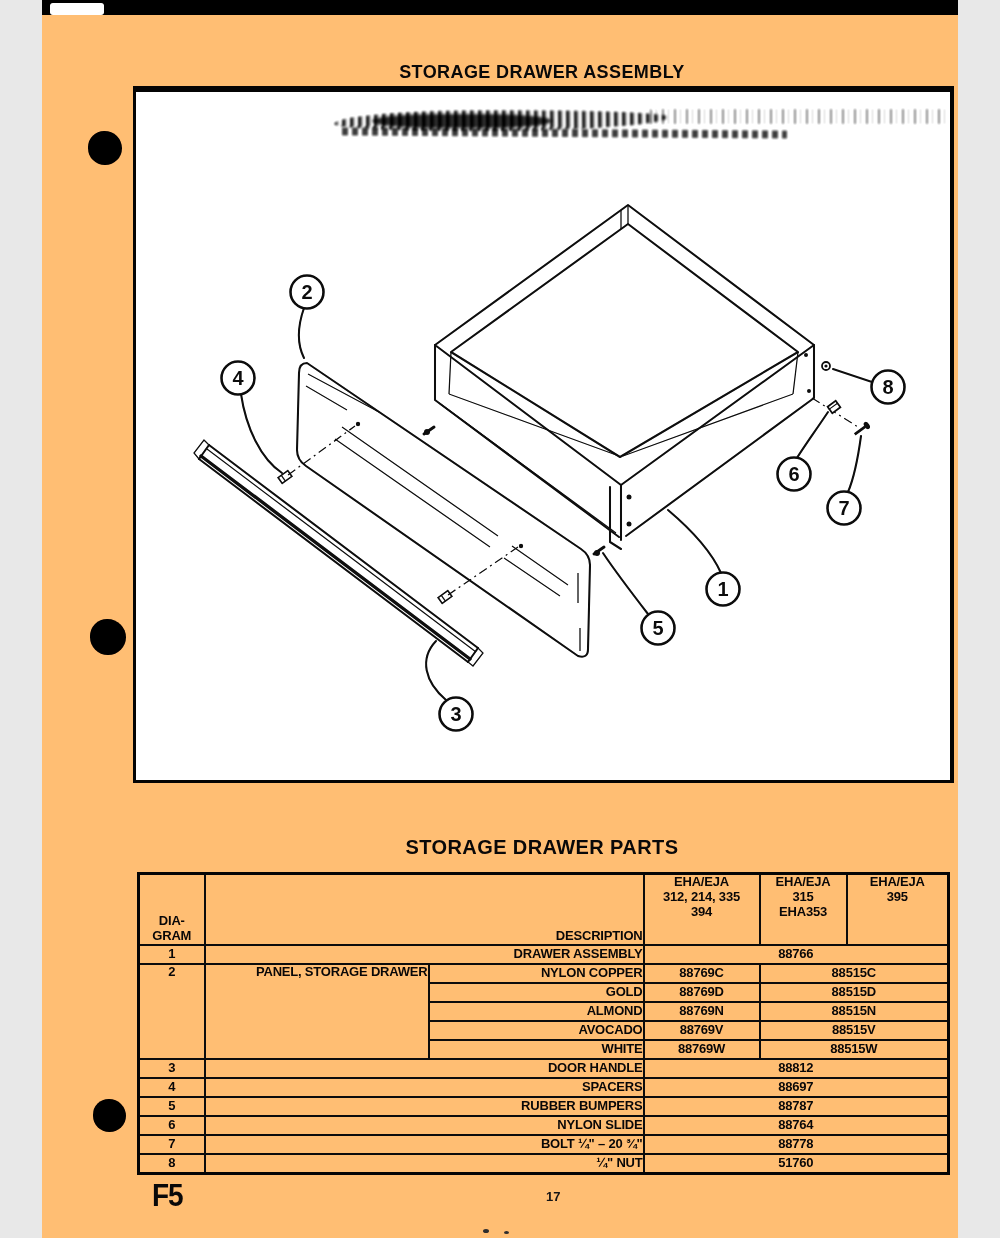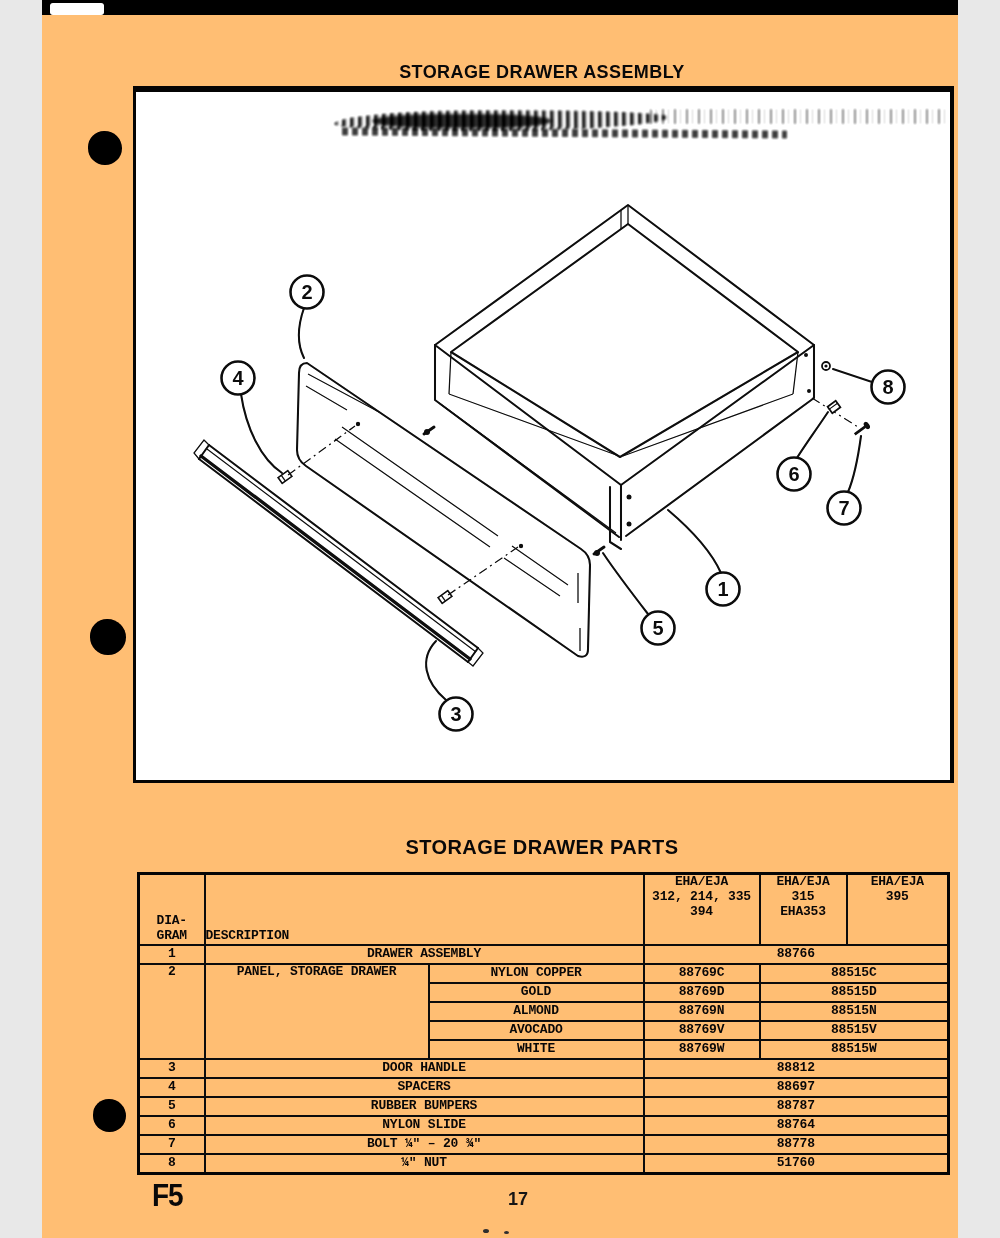--- a/index.html
+++ b/index.html
@@ -31,33 +31,33 @@
       background:repeating-linear-gradient(88deg,rgba(0,0,0,.6) 0 2px,transparent 2px 6px,rgba(0,0,0,.35) 6px 7px,transparent 7px 12px);
       filter:blur(.8px);opacity:.85;}
   .s3{left:300px;top:129px;width:445px;height:8px;
       background:repeating-linear-gradient(90deg,rgba(0,0,0,.75) 0 6px,transparent 6px 10px);
       filter:blur(1px);transform:rotate(.4deg);}
   .s4{left:330px;top:114px;width:180px;height:14px;background:rgba(0,0,0,.8);border-radius:50%/70%;filter:blur(1.4px);}
   
   .tblwrap{left:95px;top:872px;width:810px;}
   table.parts{border-collapse:collapse;table-layout:fixed;width:810px;border:3px solid #0d0d0d;}
   table.parts td,table.parts th{border:2px solid #141414;font-weight:bold;color:#101010;
-      font-size:13px;letter-spacing:-.2px;padding:0;overflow:hidden;white-space:pre-line;line-height:1.15;font-family:Liberation Mono, monospace;}
+      font-size:13px;letter-spacing:-.2px;padding:0;overflow:hidden;white-space:pre-line;line-height:1.15;}
   table.parts th{height:69px;}
   table.parts td{height:17px;}
   .h-diagram{text-align:center;vertical-align:bottom;padding:0 0 8px 6px;font-size:13.5px;}
-  .h-desc{text-align:left;vertical-align:bottom;padding-bottom:9px;font-size:13.5px;letter-spacing:.3px;}
+  .h-desc{text-align:right;vertical-align:bottom;padding-bottom:9px;font-size:13.5px;letter-spacing:.3px;}
   .h-model{text-align:center;vertical-align:top;padding-top:5px;font-size:13px;}
   .c-num{text-align:center;}
-  .c-desc{text-align:center;padding-left:9px;letter-spacing:.2px;}
+  .c-desc{text-align:right;padding-left:9px;letter-spacing:.2px;}
   .c-part{text-align:center;}
   .v-top{vertical-align:top;padding-top:2px;}
   
   .f5{left:110px;top:1180px;font-size:28px;font-weight:bold;letter-spacing:-1px;transform:scaleY(1.1);}
-  .pgnum{left:466px;top:1189px;font-size:18px;font-weight:bold;color:#1c1c1c;}
+  .pgnum{left:504px;top:1189px;font-size:13px;font-weight:bold;color:#1c1c1c;}
   svg{position:absolute;left:0;top:0;}
   .ink{stroke:#151515;fill:none;stroke-width:2.1;stroke-linecap:round;stroke-linejoin:round;}
   .ink-thin{stroke:#151515;fill:none;stroke-width:1.3;}
   .ink-fill{fill:#151515;stroke:none;}
   .callout-c{fill:#ffffff;stroke:#141414;stroke-width:2.6;}
   .callout-t{fill:#141414;font-family:"Liberation Sans",sans-serif;font-size:20px;font-weight:bold;text-anchor:middle;}
 </style>
 </head>
 <body>
 

